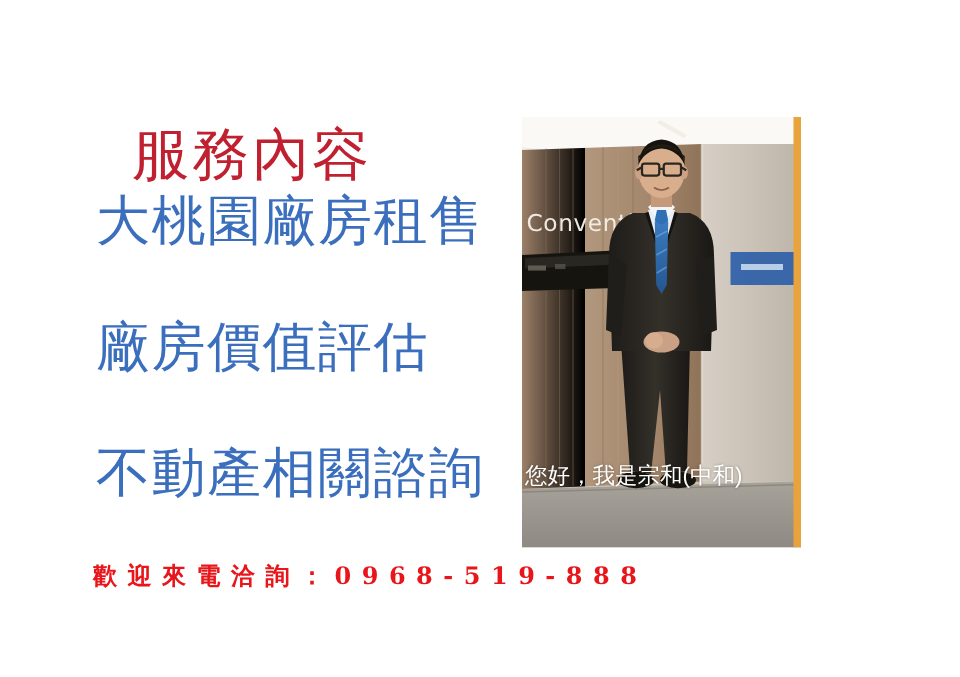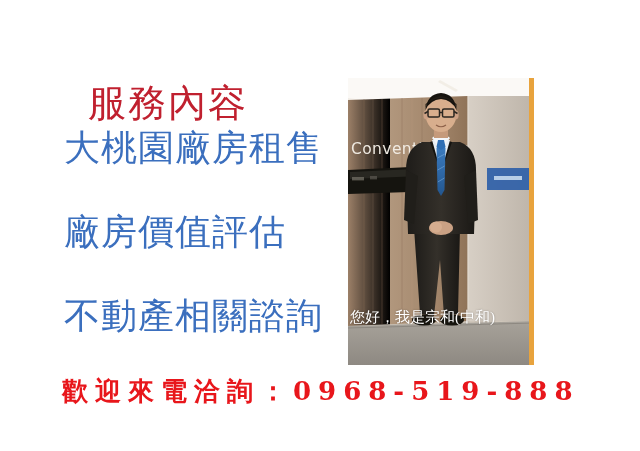--- a/index.html
+++ b/index.html
@@ -43,21 +43,21 @@
   #service-0 { top: 128px; }
   #service-1 { top: 212px; }
   #service-2 { top: 296px; }
 
   #phone-line {
     position: absolute;
     left: 62px;
     top: 374px;
     font-family: "DejaVu Serif", "Liberation Serif", serif;
     font-weight: bold;
-    font-size: 26px;
+    font-size: 16px;
     letter-spacing: 7px;
     color: #e8161b;
     white-space: nowrap;
   }
 
   
   #photo {
     position: absolute;
     left: 348px;
     top: 78px;
@@ -66,21 +66,21 @@
     overflow: hidden;
     background: #cfc6ba;
   }
   #photo-svg { display: block; width: 100%; height: 100%; }
 
   #photo-caption {
     position: absolute;
     left: 350px;
     top: 308px;
     width: 190px;
-    font-family: Liberation Serif, serif;
+    font-family: Liberation Sans, sans-serif;
     font-size: 15px;
     color: #ffffff;
     white-space: nowrap;
     text-shadow: 0 0 2px rgba(0,0,0,0.35);
     letter-spacing: 0px;
   }
 </style>
 </head>
 <body>
 

